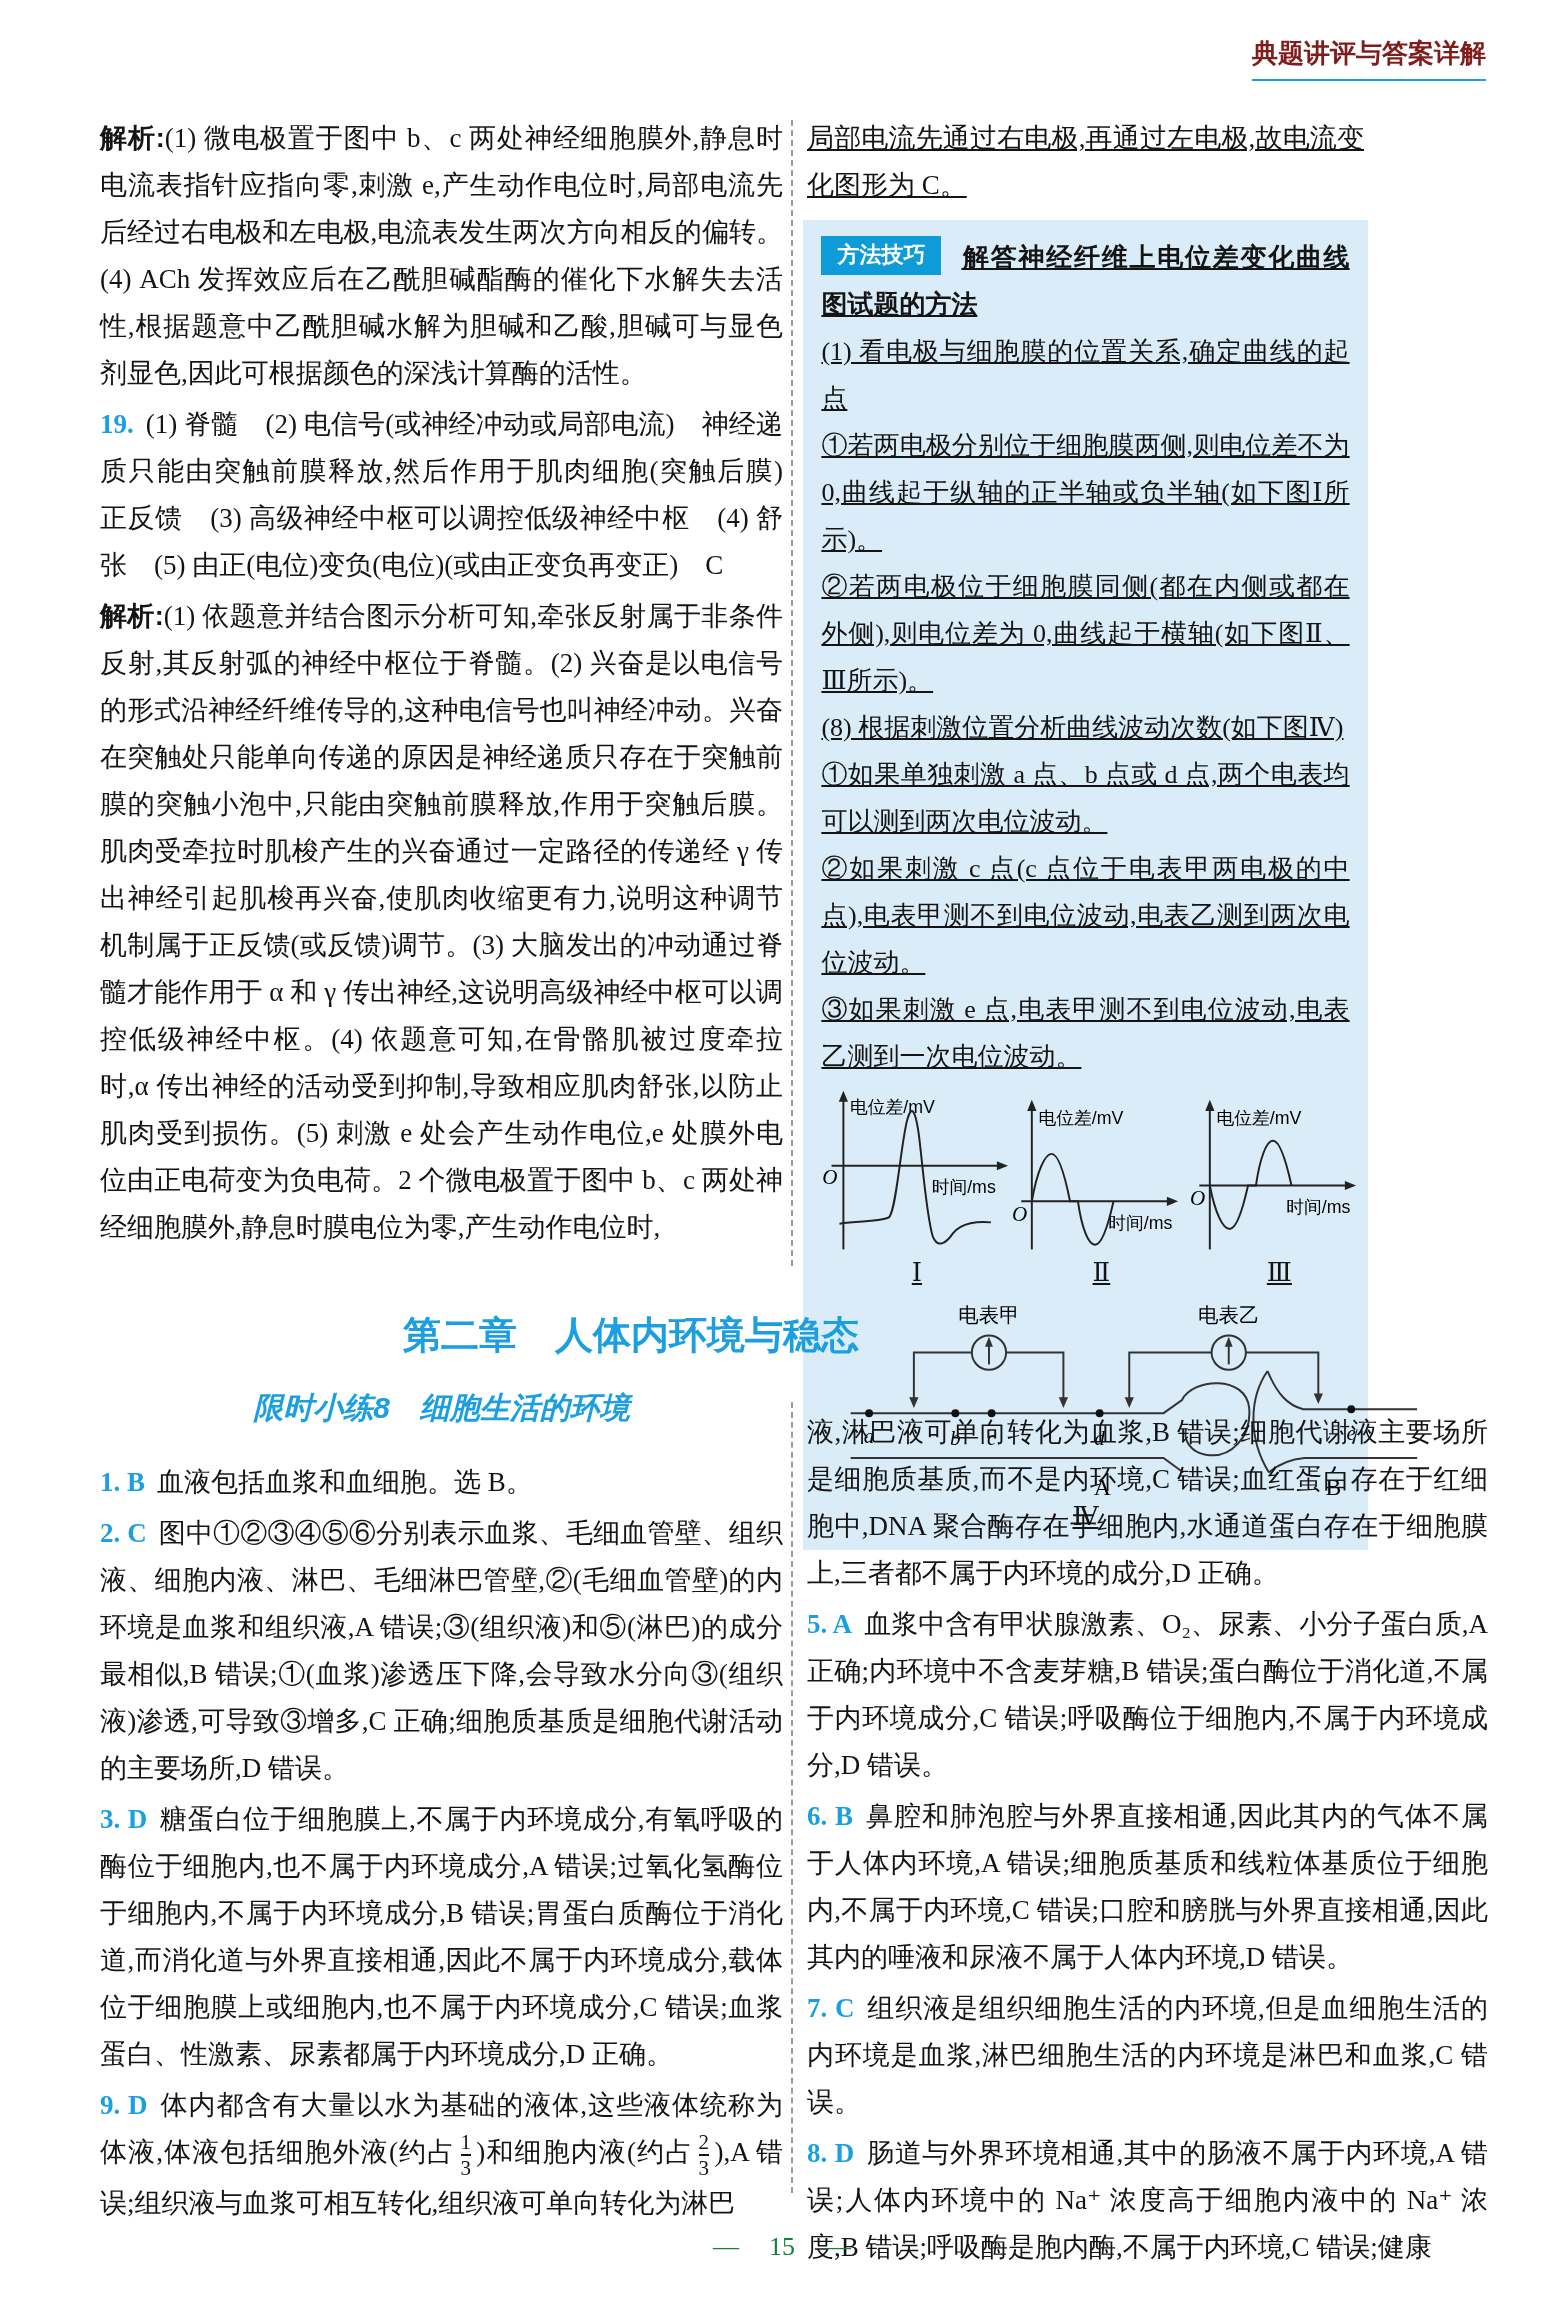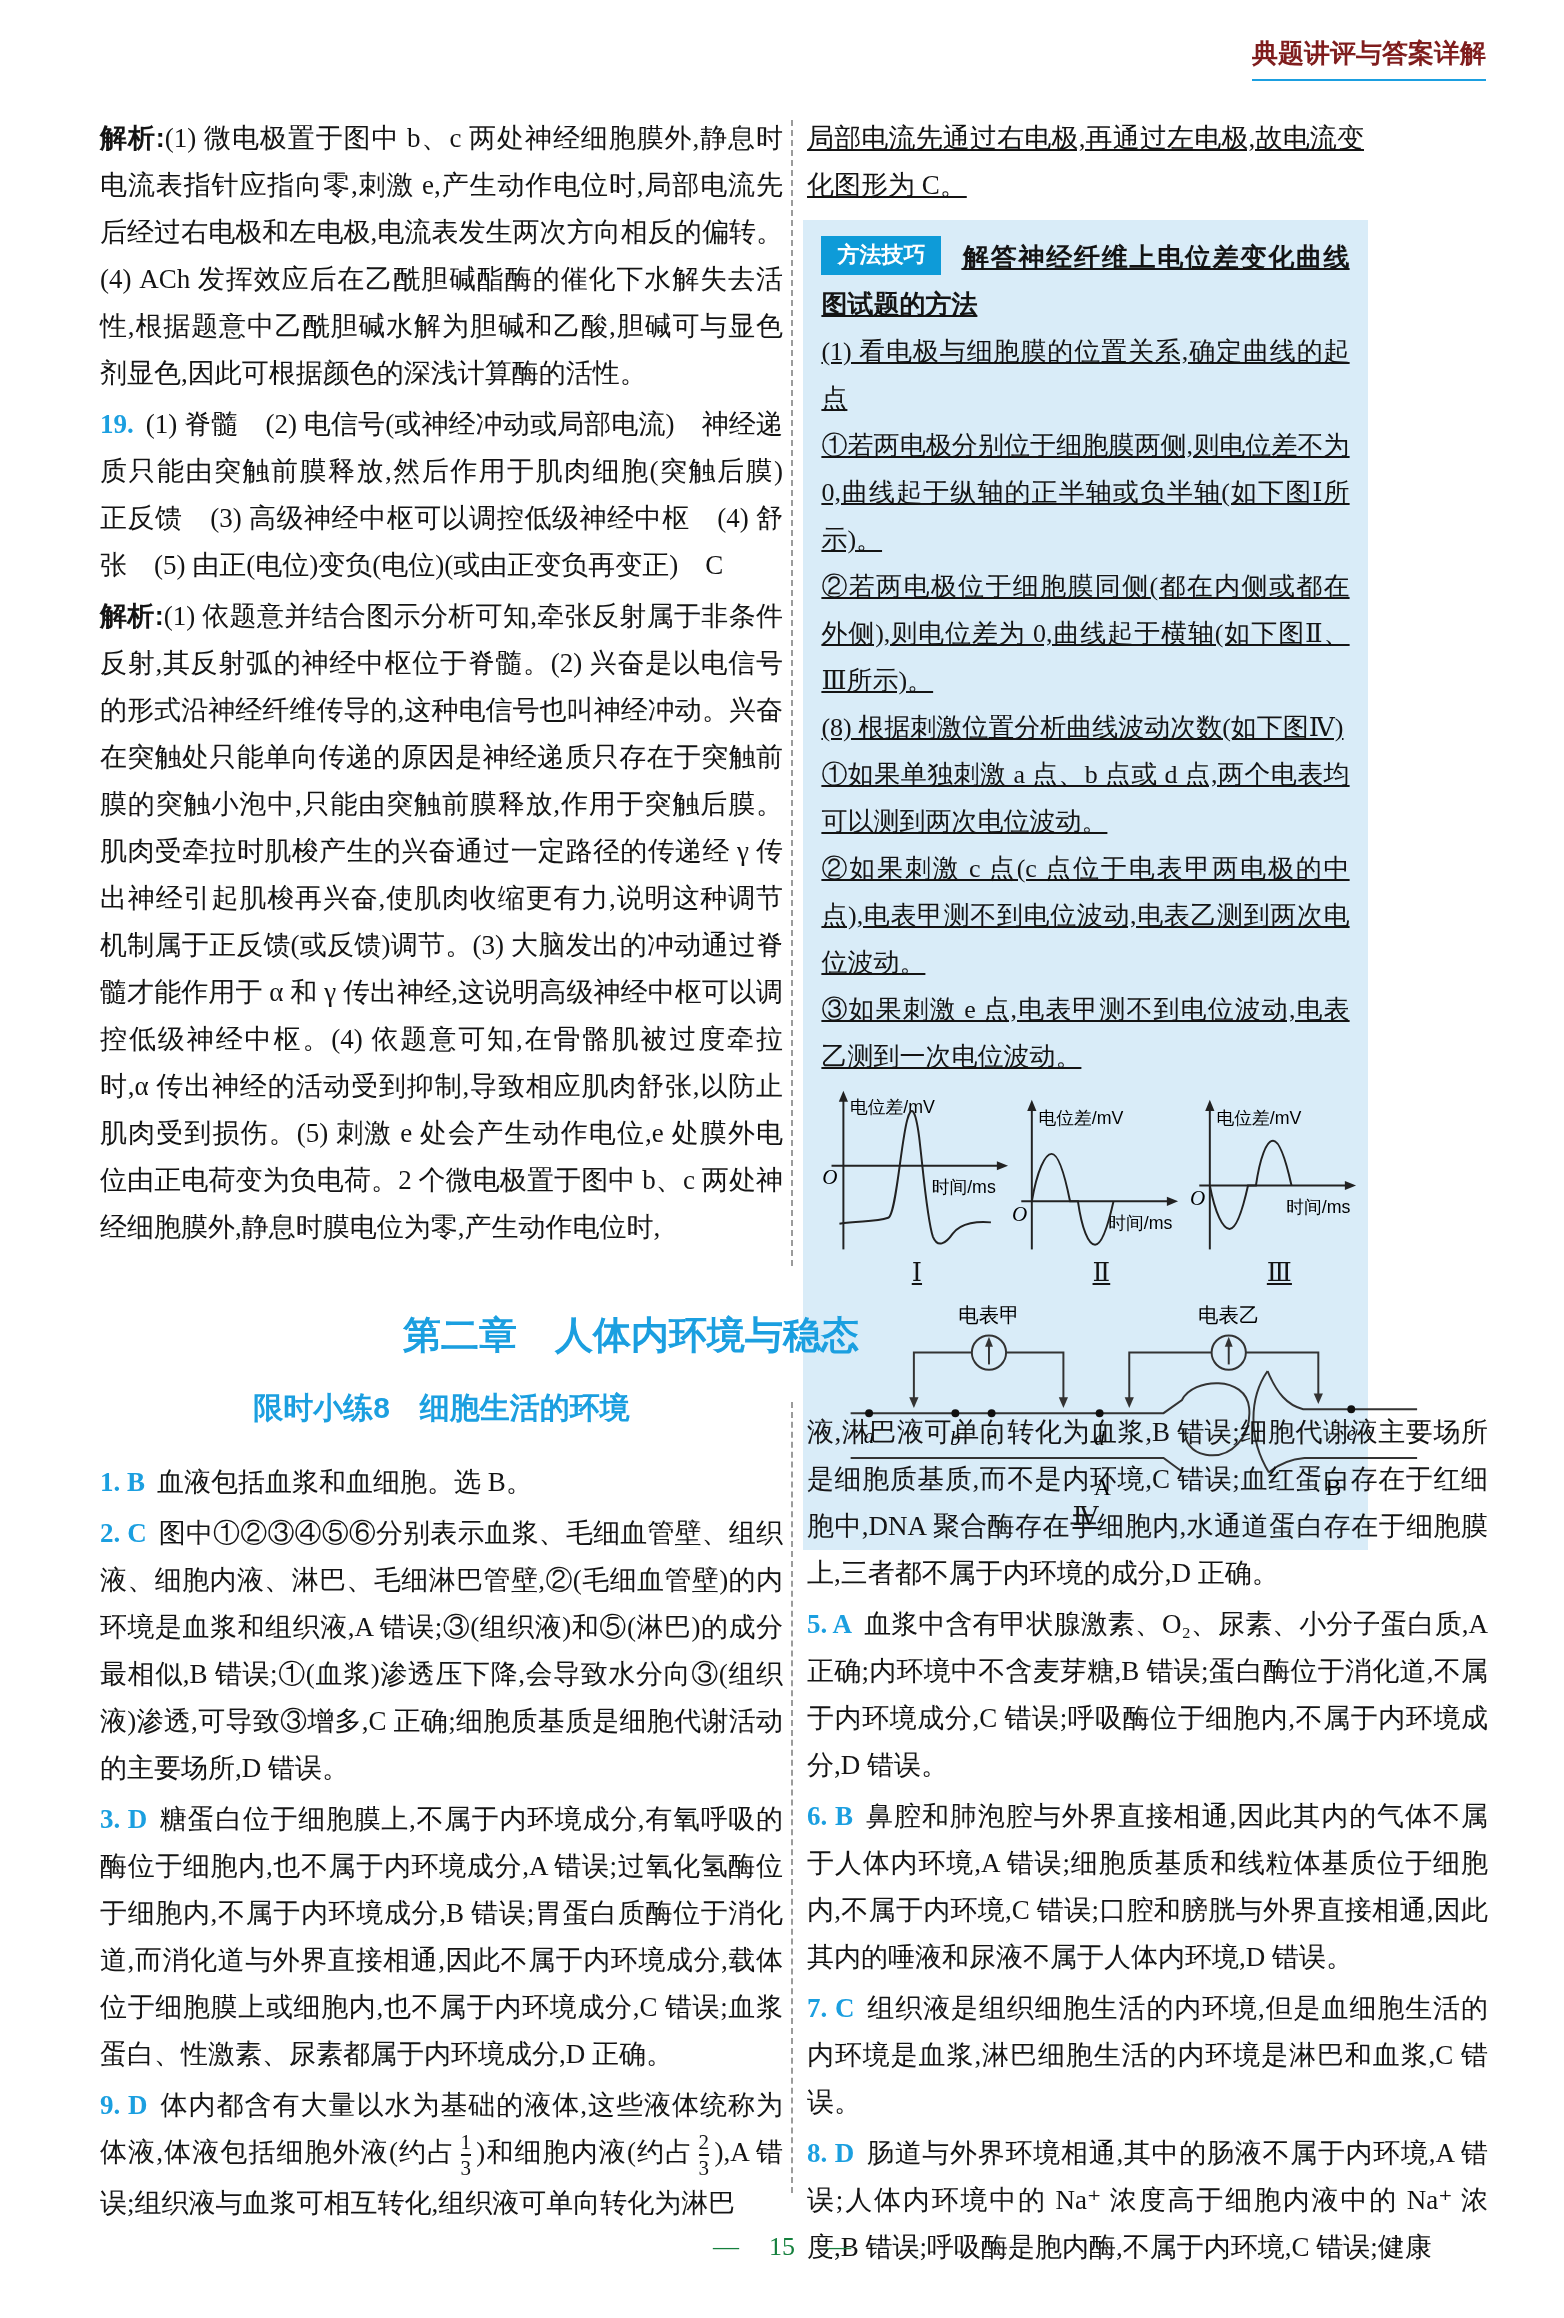--- a/index.html
+++ b/index.html
@@ -33,21 +33,21 @@
   .fig{text-align:center;margin:0;}
   .figcap{text-align:center;font-size:26px;line-height:32px;margin-top:1.3px;}
   .fig4{margin-top:12px;text-align:center;}
   svg{display:block;margin:0 auto;}
   svg text{font-family:"Liberation Serif","DejaVu Serif",serif;}
   .svg-cn{font-family:"Liberation Sans","DejaVu Sans",sans-serif;}
   
   .chapter{position:absolute;top:1310px;left:0;width:1262px;text-align:center;color:#1b9fe0;
            font-family:"Liberation Sans","DejaVu Sans",sans-serif;font-weight:bold;font-size:38px;}
   .section{position:absolute;top:1388px;left:96px;width:691px;text-align:center;color:#1b9fe0;
-           font-family:"Liberation Sans","DejaVu Sans",sans-serif;font-weight:bold;font-size:30px;}
+           font-family:"Liberation Sans","DejaVu Sans",sans-serif;font-weight:bold;font-size:30px;font-style:italic;}
   
   .frac{display:inline-flex;flex-direction:column;text-align:center;vertical-align:middle;
         font-size:21px;line-height:1.15;margin:0 5.3px;}
   .frac .den{border-top:2px solid #141414;}
   
   .footer{position:absolute;top:2232px;left:0;width:1564px;text-align:center;font-size:26px;color:#15803d;}
   .footer .pagenum{margin:0 30px;}
 </style>
 </head>
 <body>

